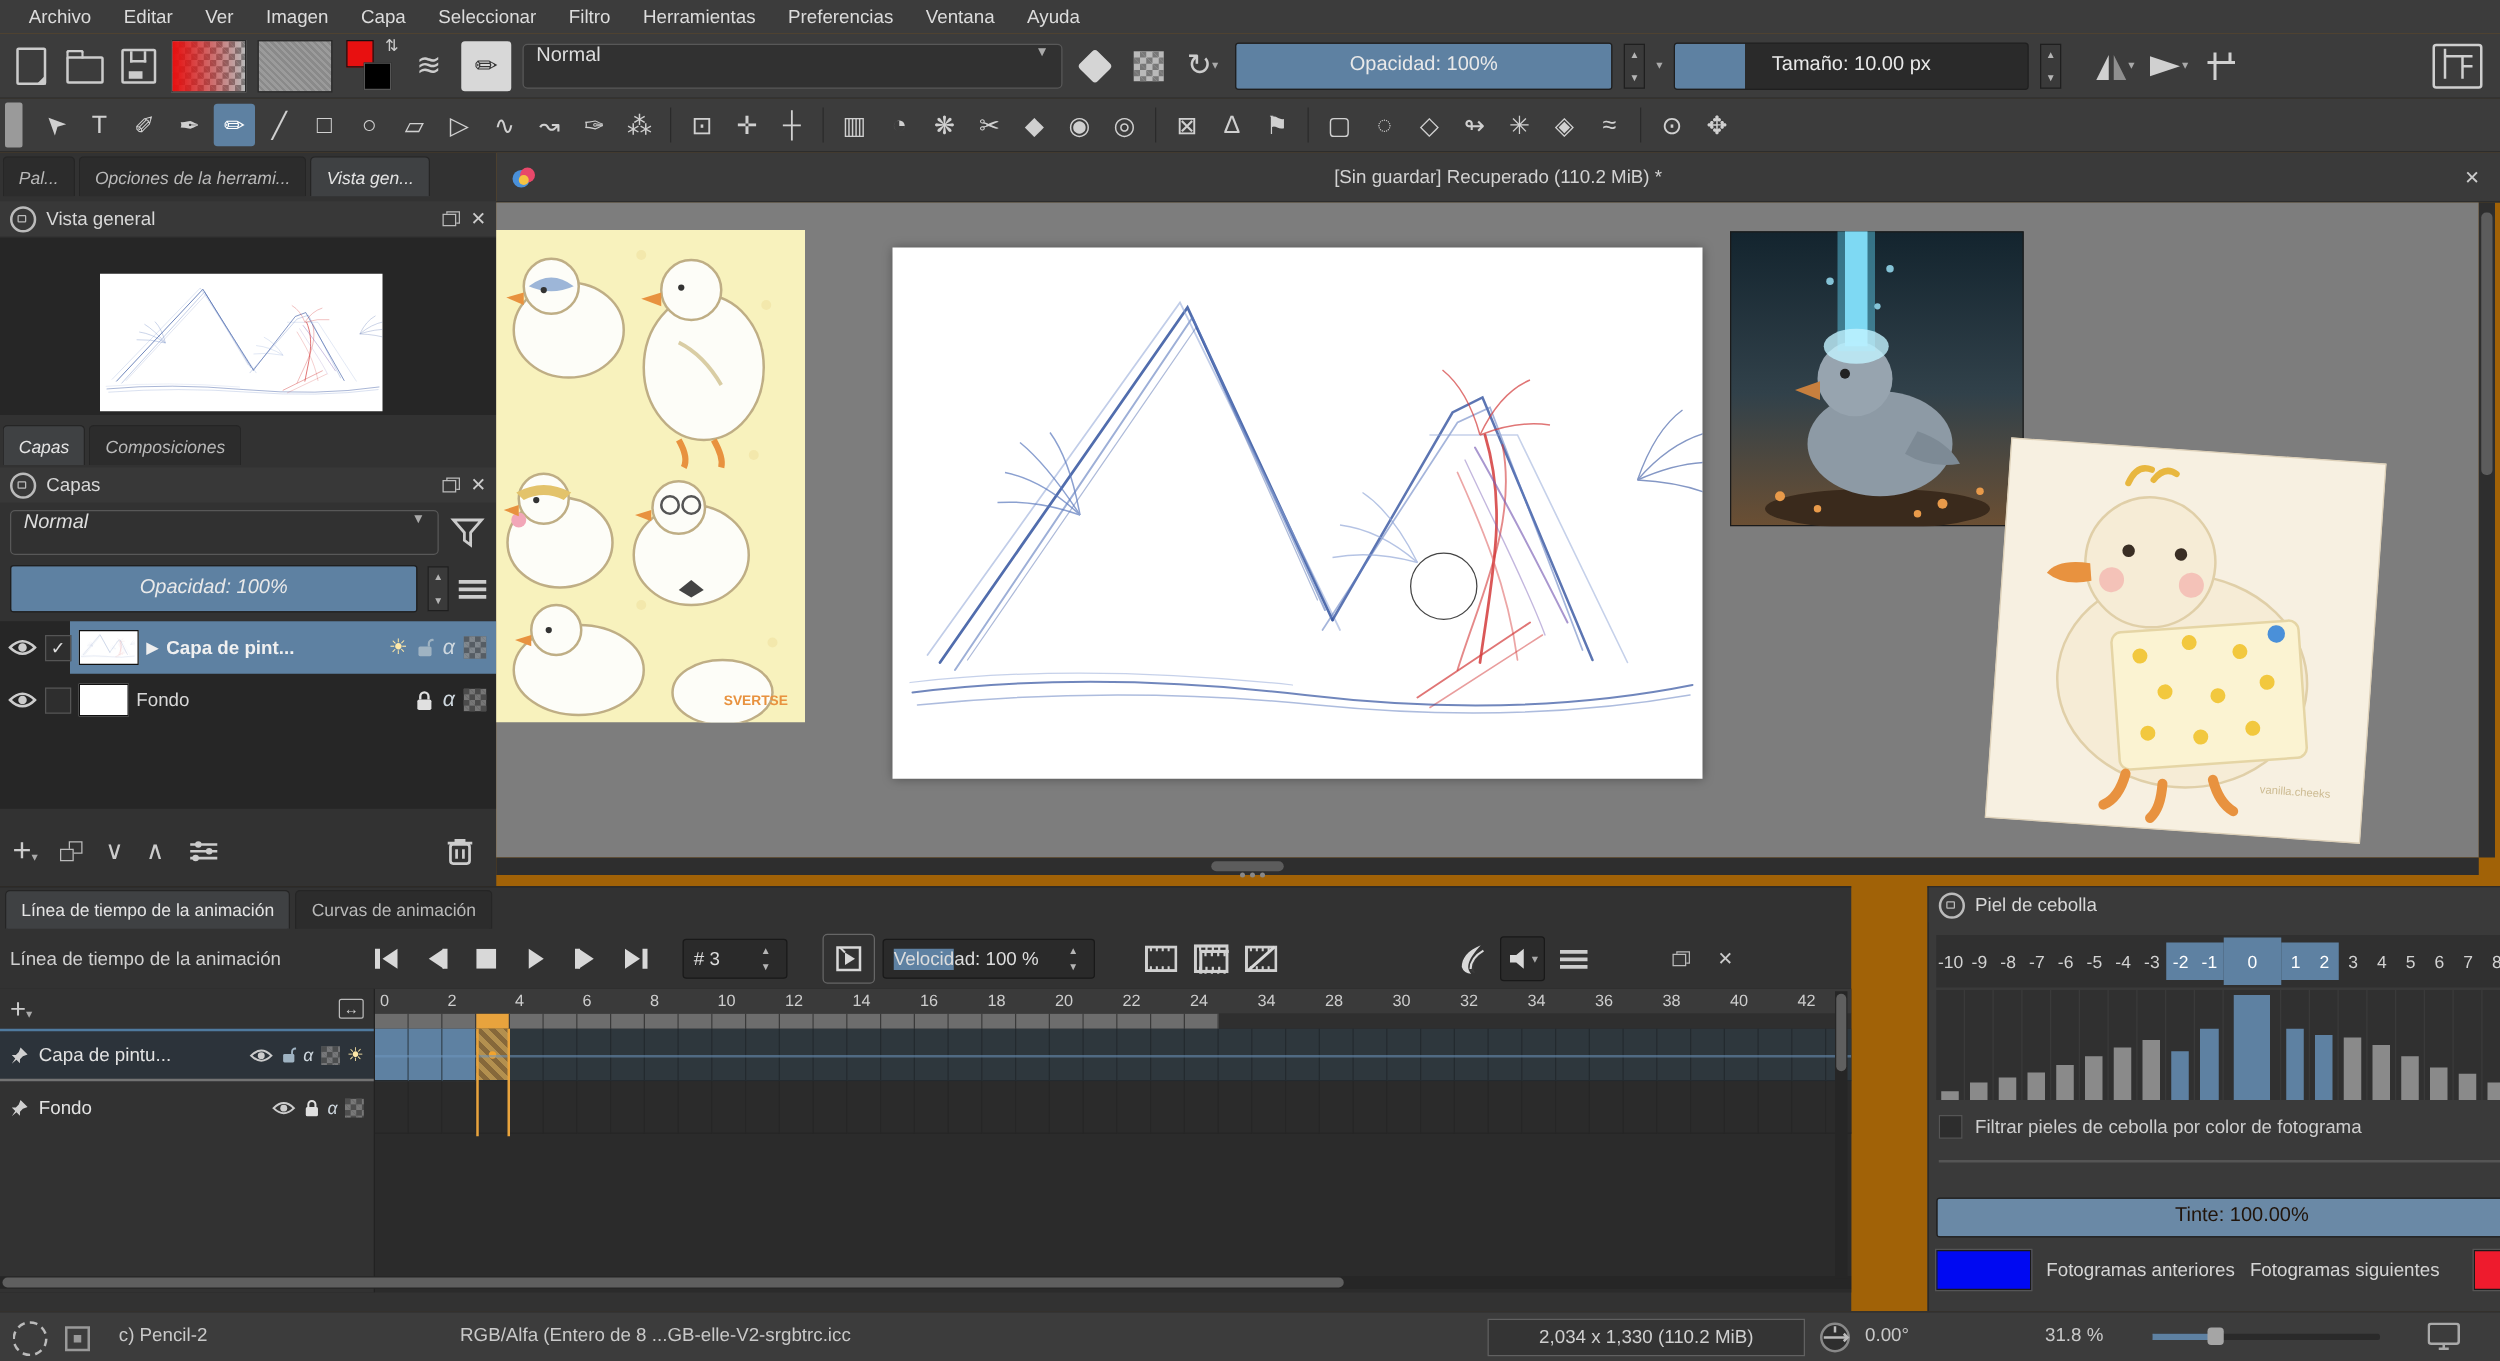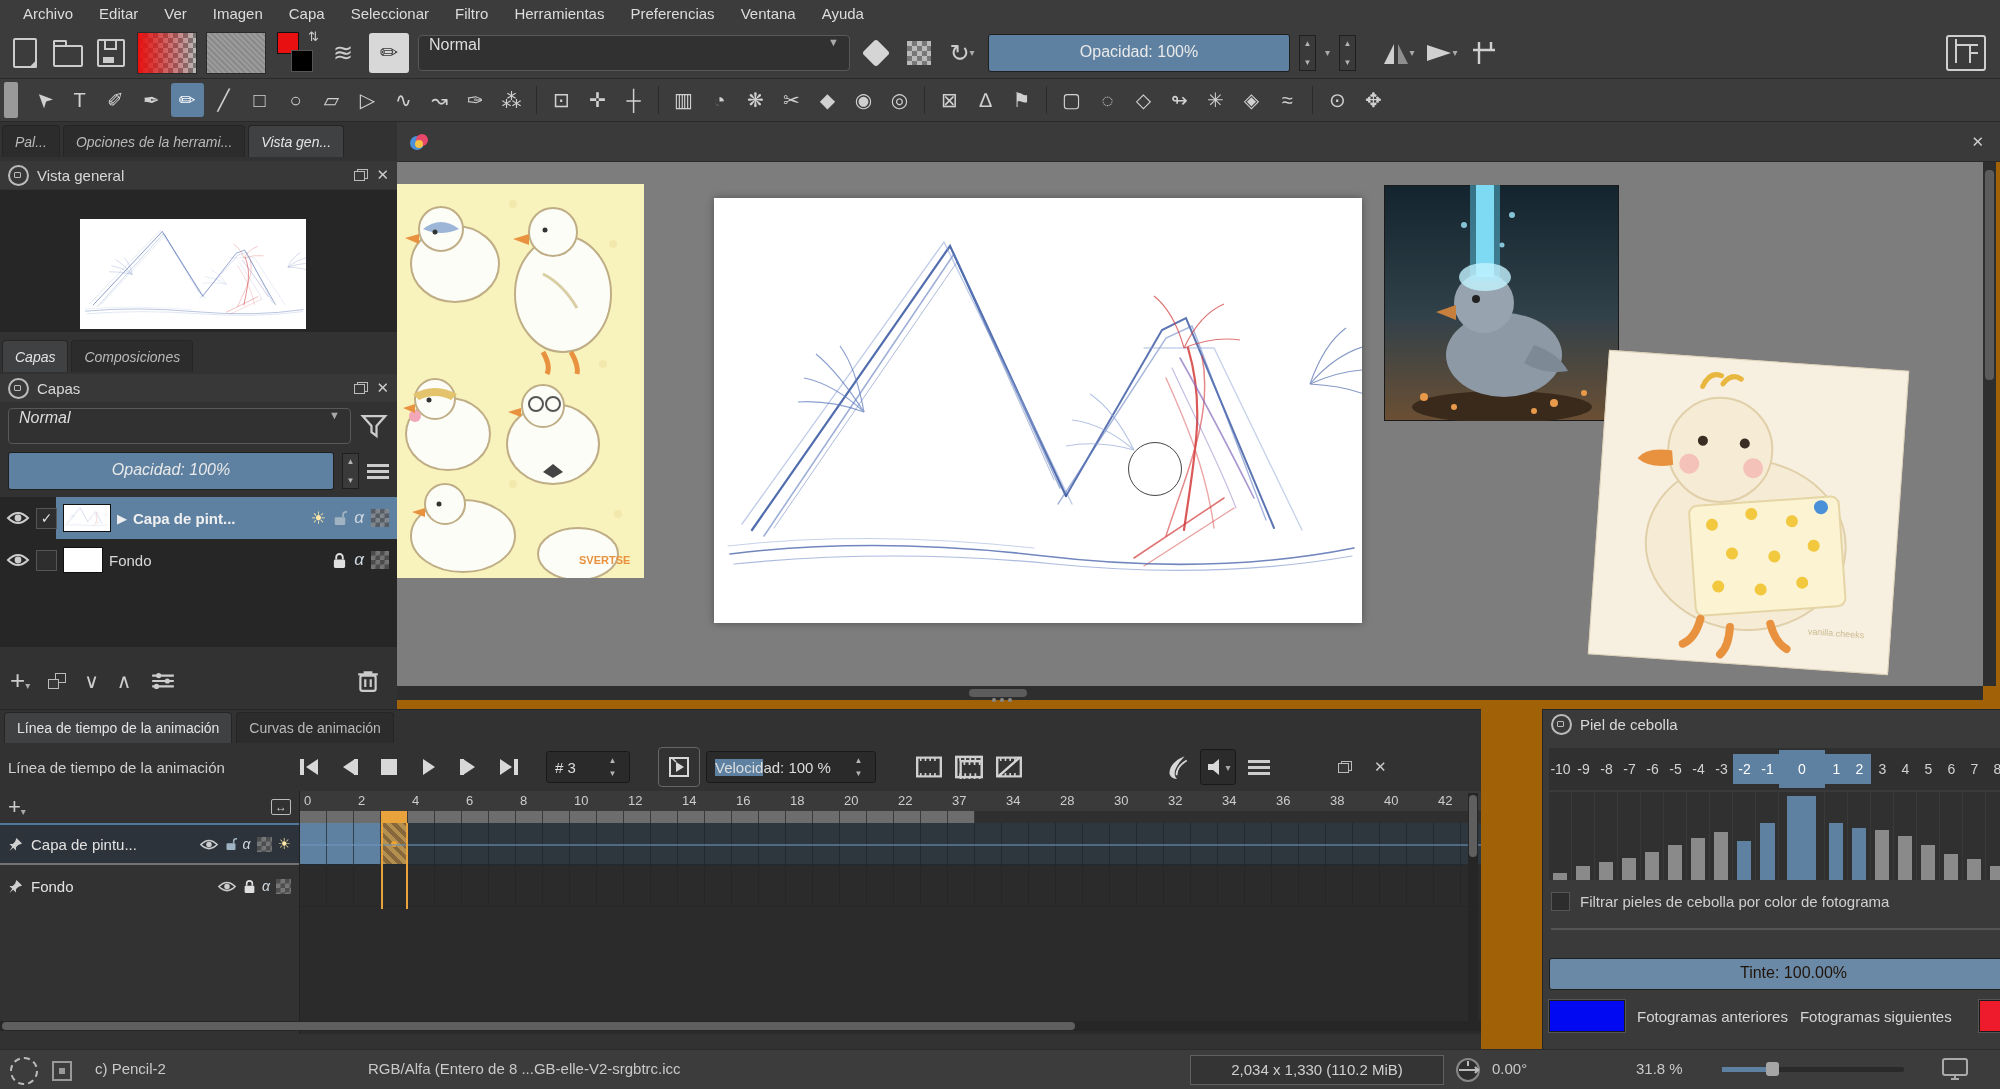--- a/index.html
+++ b/index.html
@@ -295,20 +295,24 @@
       </div>
     <div class="slider" style="width:300px">
       <div class="fill" style="width:100%"></div>
       <span>Opacidad: 100%</span>
     </div>
     <div class="spin">
         <span>▲</span>
         <span>▼</span>
       </div>
     <span class="dd">▾</span>
+    <div class="slider" style="width:282px">
+      <div class="fill" style="width:20%"></div>
+      <span>Tamaño: 10.00 px</span>
+    </div>
     <div class="spin">
         <span>▲</span>
         <span>▼</span>
       </div>
     <div class="tbtn" style="margin-left:16px">
       <svg width="28" height="26" viewBox="0 0 28 26">
           <path d="M12 24 L12 4 L2 24 Z" fill="#d0d0d0"></path>
           <path d="M16 24 L16 4 L26 24 Z" fill="#8f8f8f"></path>
         </svg>
       <span class="dd">▾</span>
@@ -482,20 +486,21 @@
         </svg>
     </div>
   </div>
 
   <div id="docbar" class="abs">
     <svg width="20" height="20" viewBox="0 0 20 20" style="margin-left:12px;z-index:1">
       <circle cx="8" cy="11" r="7" fill="#4a90d9"></circle>
         <circle cx="13" cy="8" r="6" fill="#e8486a"></circle>
         <circle cx="10" cy="12" r="4" fill="#f5c242"></circle>
     </svg>
+    <span id="doctitle">[Sin guardar] Recuperado (110.2 MiB) *</span>
     <span style="margin-left:auto;margin-right:16px;z-index:1;color:#ccc">✕</span>
   </div>
 
   <div id="canvas" class="abs">
 
     <svg style="position:absolute;left:-4px;top:22px" width="251" height="394" viewBox="0 0 251 394">
       <rect width="251" height="394" fill="#f8f2bd"></rect>
       <g fill="#f3e8ac">
           <circle cx="30" cy="40" r="4"></circle>
           <circle cx="120" cy="20" r="4"></circle>
@@ -747,21 +752,21 @@
           <div class="tick" style="left: 112px;">4</div>
           <div class="tick" style="left: 166px;">6</div>
           <div class="tick" style="left: 220px;">8</div>
           <div class="tick" style="left: 274px;">10</div>
           <div class="tick" style="left: 328px;">12</div>
           <div class="tick" style="left: 382px;">14</div>
           <div class="tick" style="left: 436px;">16</div>
           <div class="tick" style="left: 490px;">18</div>
           <div class="tick" style="left: 544px;">20</div>
           <div class="tick" style="left: 598px;">22</div>
-          <div class="tick" style="left: 652px;">37</div>
+          <div class="tick" style="left: 652px;">24</div>
           <div class="tick" style="left: 706px;">34</div>
           <div class="tick" style="left: 760px;">28</div>
           <div class="tick" style="left: 814px;">30</div>
           <div class="tick" style="left: 868px;">32</div>
           <div class="tick" style="left: 922px;">34</div>
           <div class="tick" style="left: 976px; text-align: right;">36</div>
           <div class="tick" style="left: 1030px;">38</div>
           <div class="tick" style="left: 1084px;">40</div>
           <div class="tick" style="left: 1138px;">42</div>
         </div>

